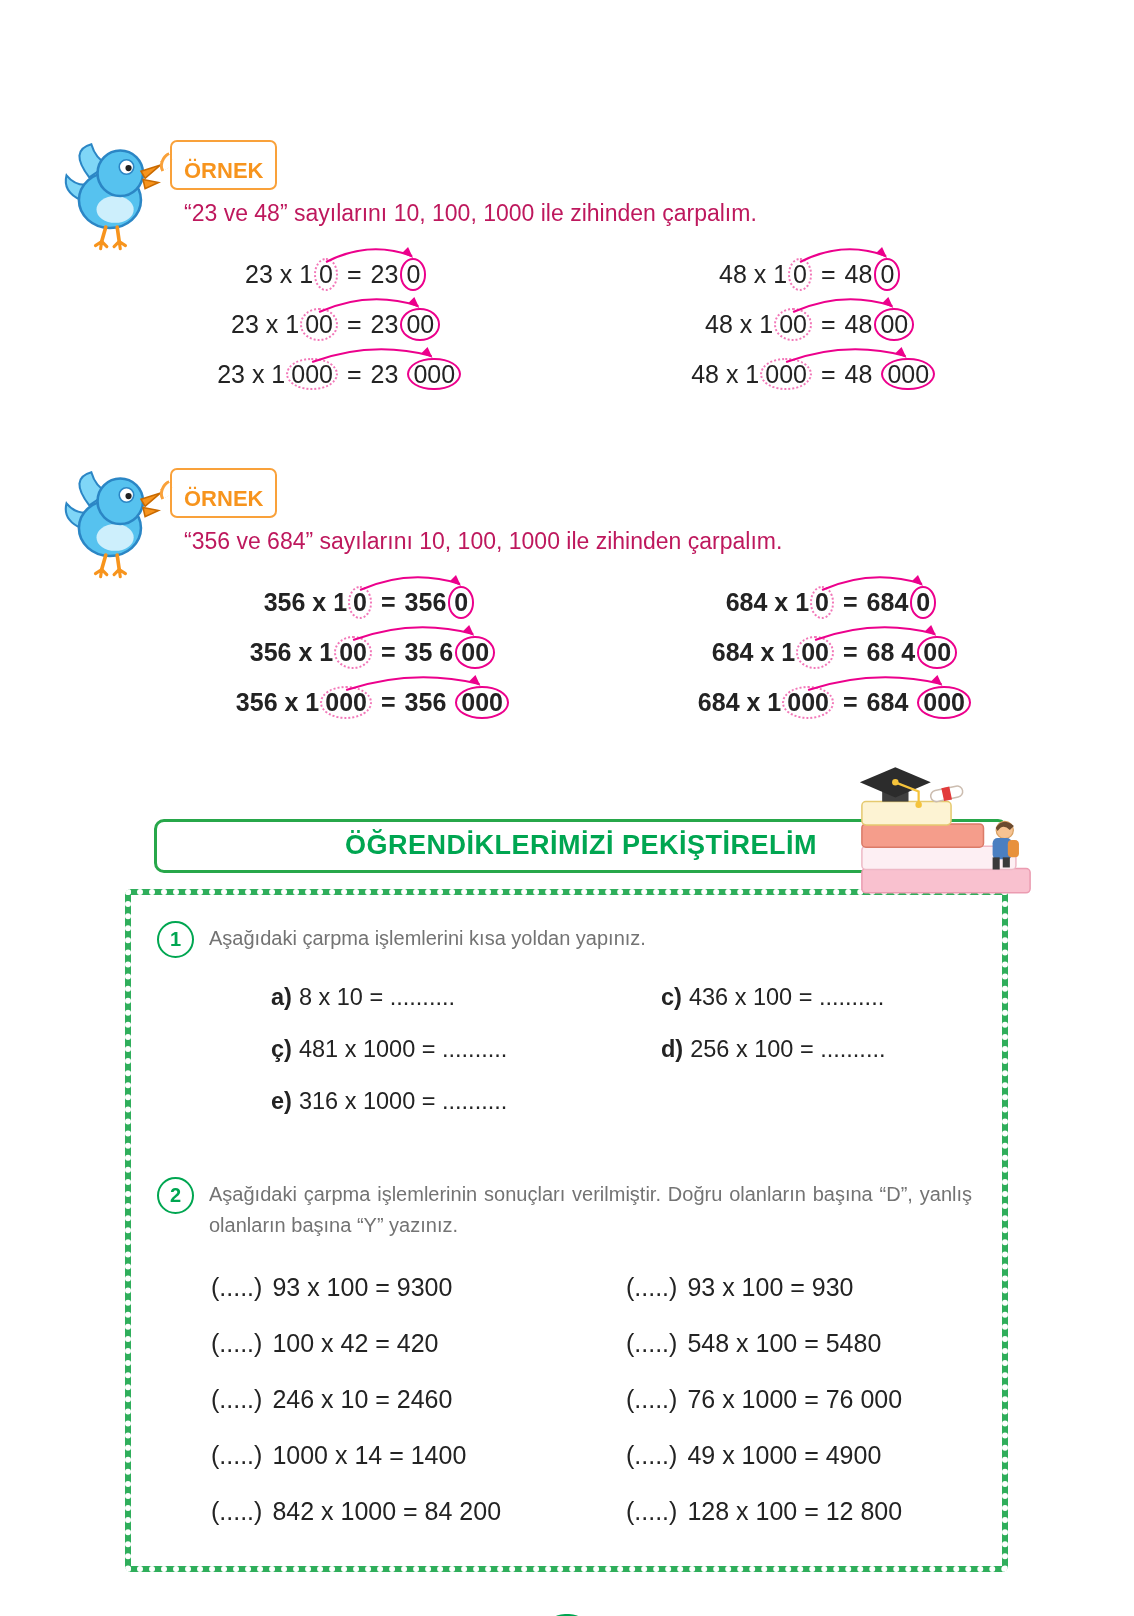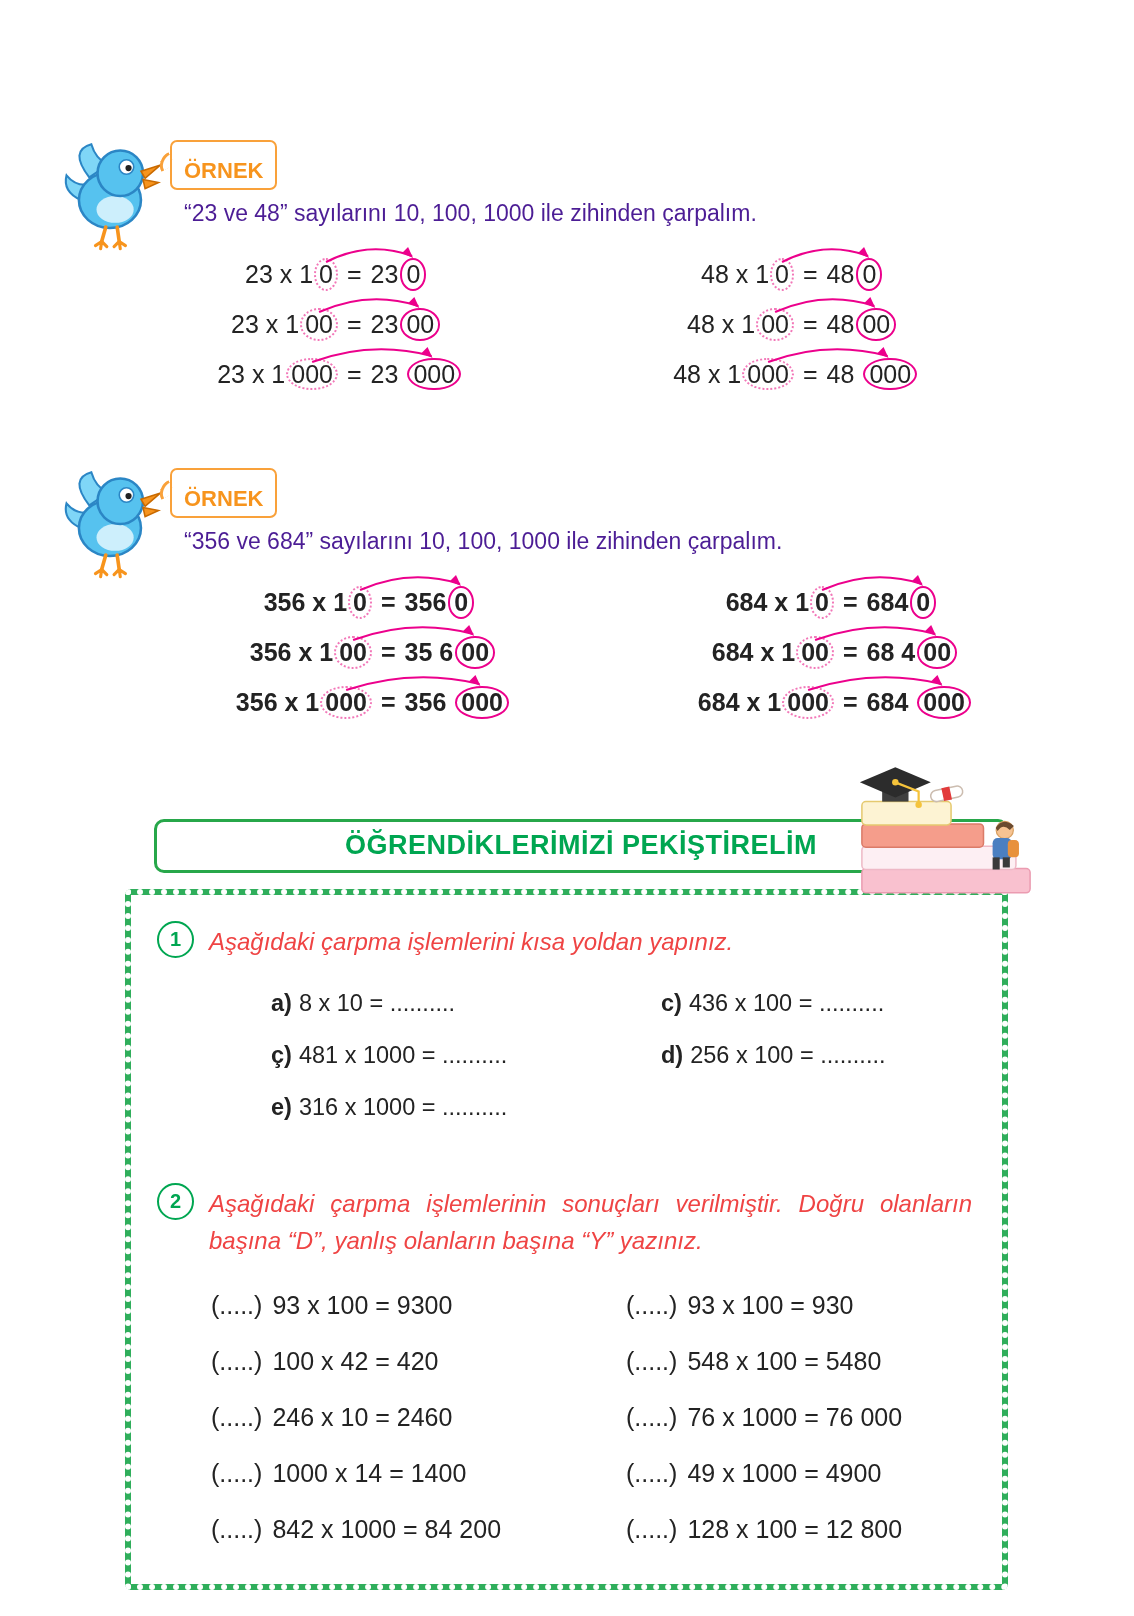--- a/index.html
+++ b/index.html
@@ -19,24 +19,24 @@
   .ornek-label {
     position:relative; display:inline-block; border:2.5px solid #f9a13a; border-radius:7px;
     padding:16px 12px 4px; color:#f7941d; font-weight:bold; font-size:22px; background:#fff;
   }
   .ornek-label::before {
     content:""; position:absolute; left:-15px; top:13px; width:13px; height:11px;
     border-top:3px solid #f9a13a; border-left:3px solid #f9a13a; border-radius:100% 0 0 0;
     transform:rotate(-30deg);
   }
 
-  .intro { margin:10px 0 0 14px; font-size:23px; color:#4c1d95; }
+  .intro { margin:10px 0 0 14px; font-size:23px; color:#be185d; }
 
   .eq-grid { display:flex; margin-left:16px; margin-top:14px; }
-  .example.first .eq-grid { gap:58px; }
+  .example.first .eq-grid { gap:76px; }
   .example.second .eq-grid { gap:30px; }
   .eq-col { display:flex; flex-direction:column; }
   .example.first .eq-col { width:398px; }
   .example.second .eq-col { width:432px;font-weight:bold; }
 
   .eq { display:flex; align-items:baseline; position:relative; margin-top:17px; font-size:25px; }
   .lhs { text-align:right; white-space:pre; }
   .example.first .lhs { width:152px; }
   .example.second .lhs { width:186px; }
   .eqsign { margin:0 9px; }
@@ -64,21 +64,21 @@
   }
 
   .exercise { display:flex; align-items:flex-start; }
   .exercise + .exercise { margin-top:62px; }
   .numcircle {
     width:37px; height:37px; border:2.5px solid #00a651; border-radius:50%; flex:none;
     display:flex; align-items:center; justify-content:center;
     color:#00a651; font-weight:bold; font-size:20px; background:#fff; margin-top:-2px;
   }
   .ex-body { margin-left:15px; flex:1; }
-  .prompt { font-size:24px; color:#ef4444; line-height:1.55; text-align:justify;font-style:italic; }
+  .prompt { font-size:20px; color:#737373; line-height:1.55; text-align:justify; }
 
   .items1 { display:grid; grid-template-columns:390px 1fr; row-gap:25px; margin:30px 0 2px 62px; font-size:23.5px; }
   .items1 .letter { font-weight:bold; margin-right:7px; }
 
   .items2 { display:grid; grid-template-columns:415px 1fr; row-gap:27px; margin:32px 0 0 46px; font-size:25px; }
   .items2 .blank { margin-right:10px; }
 
   
   .page-badge {
     width:46px; height:42px; border-radius:22px; background:#00a651; color:#fff;

